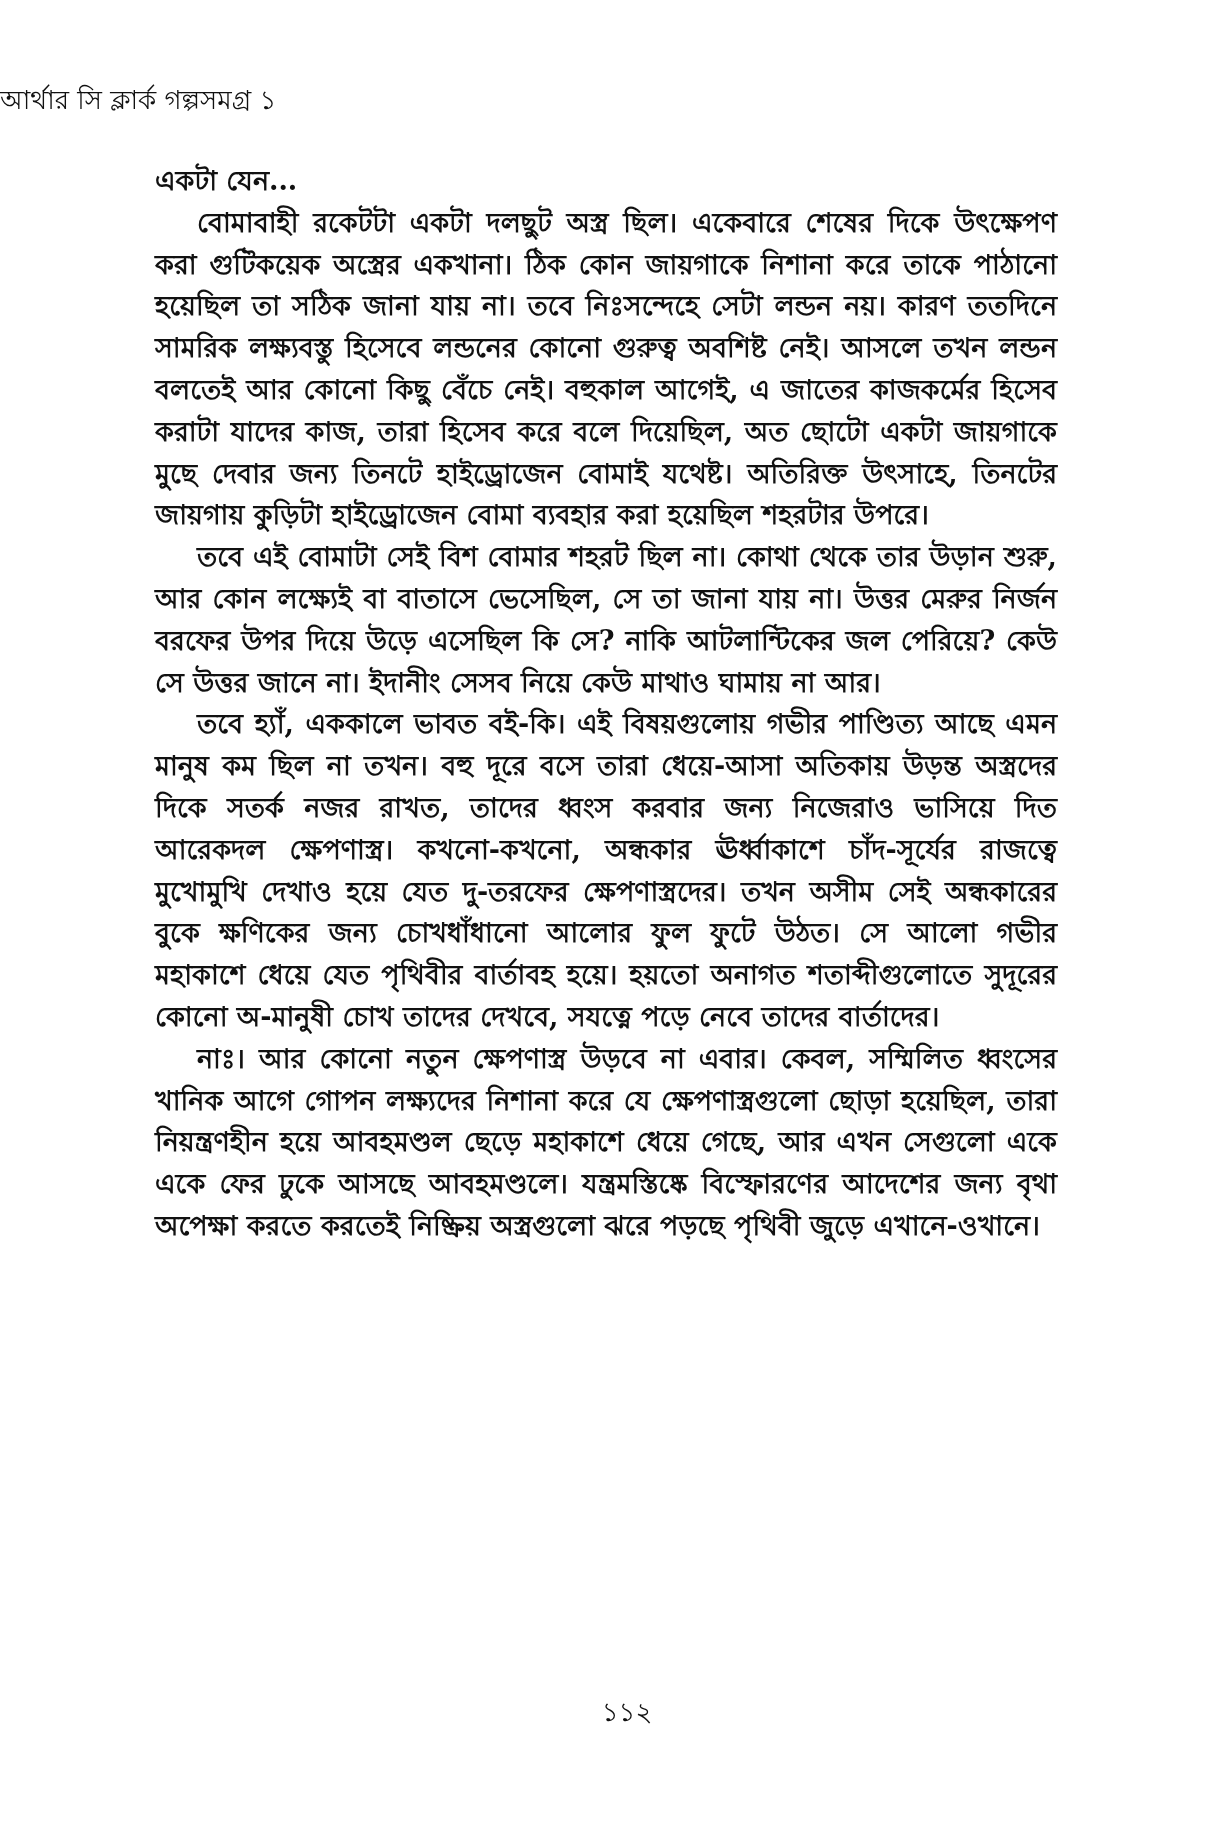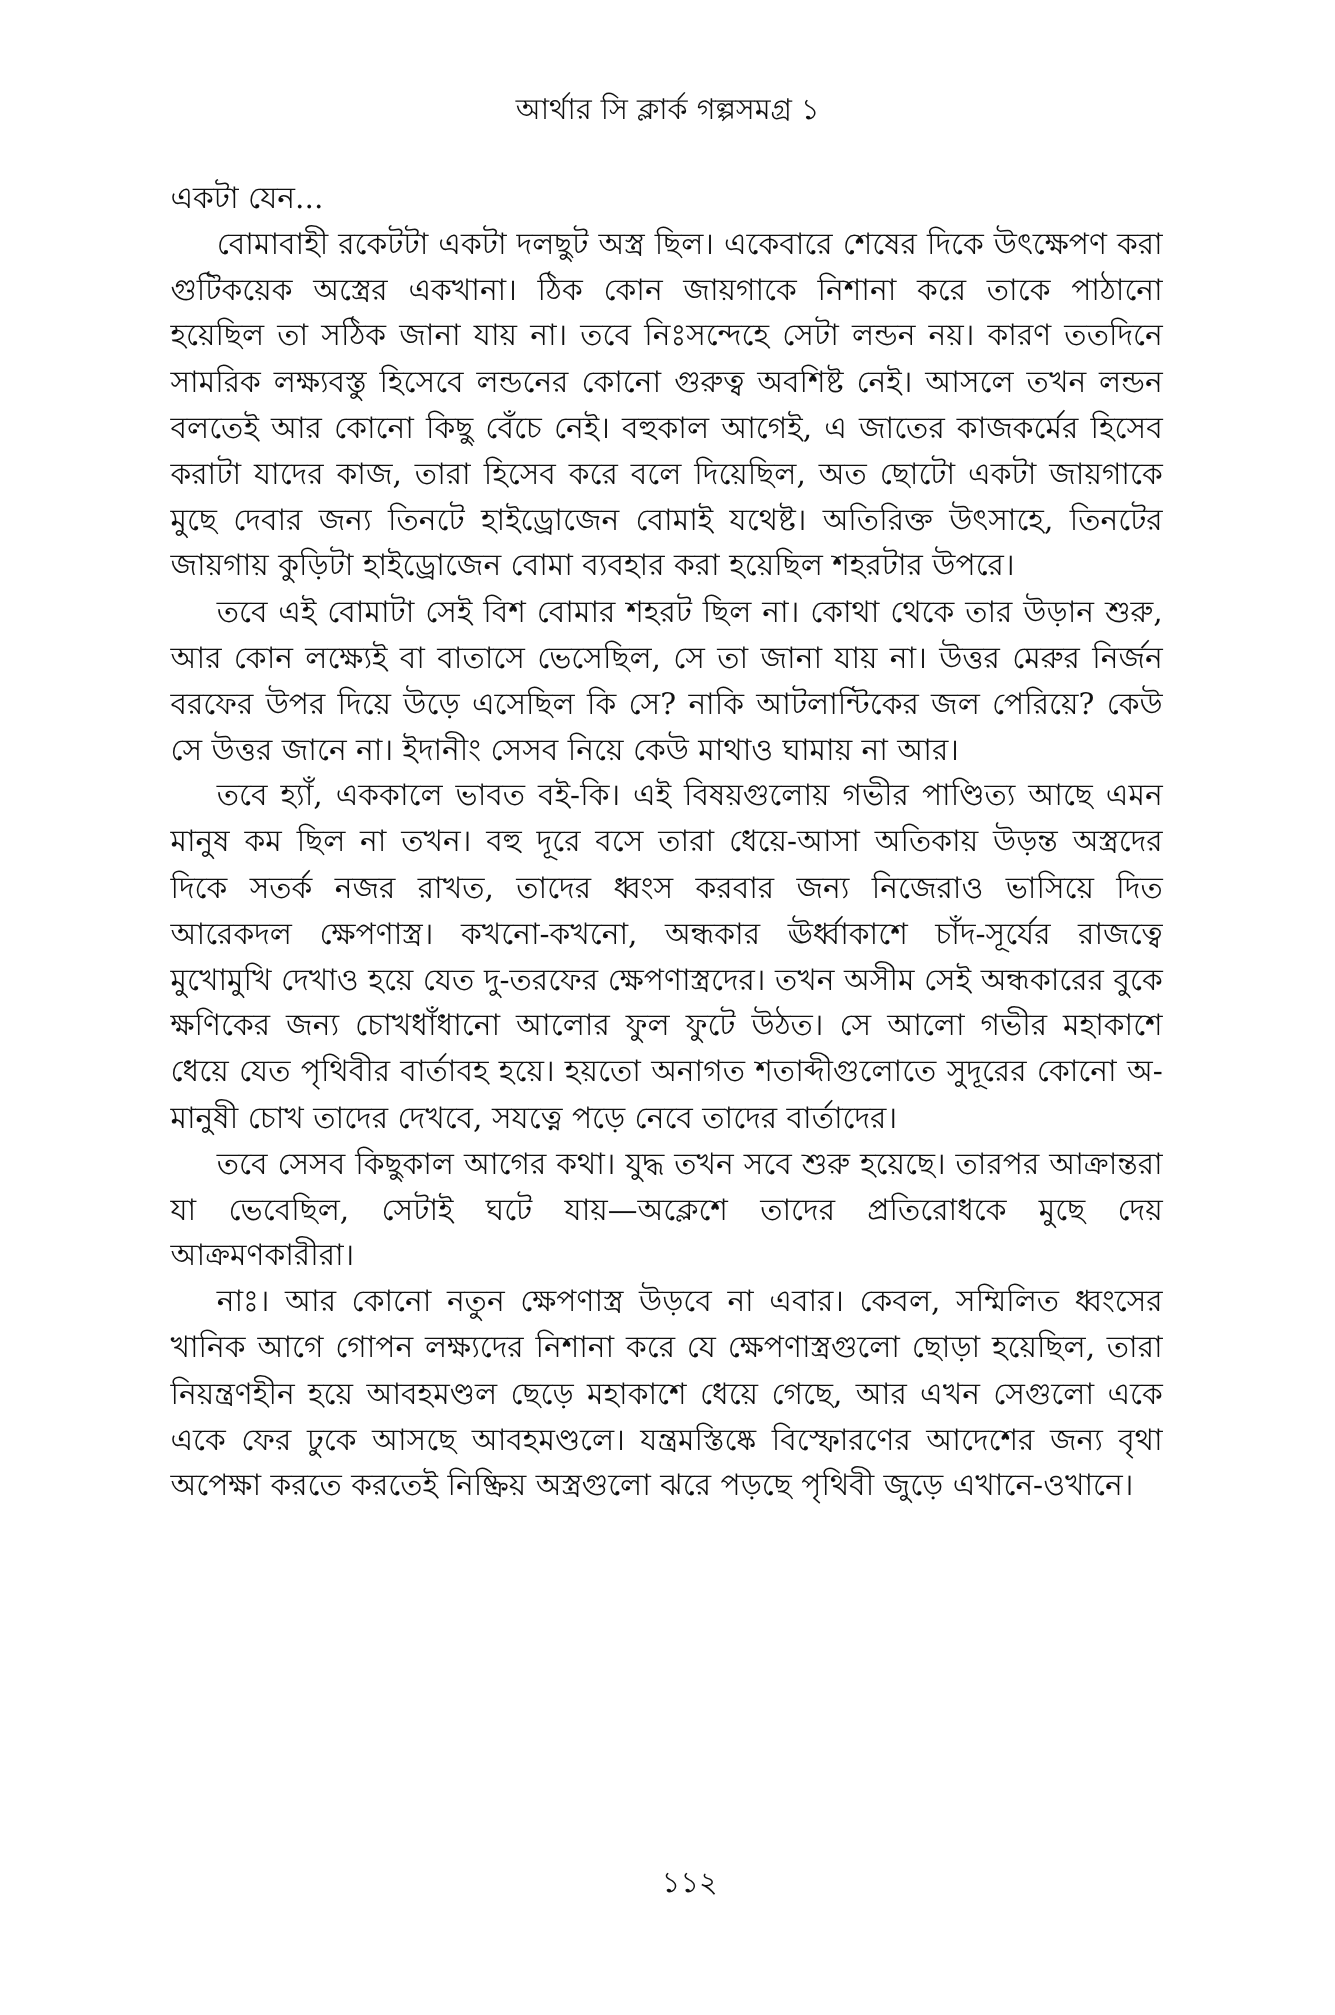--- a/index.html
+++ b/index.html
@@ -13,31 +13,32 @@
       position: relative;
       overflow: hidden;
       color: #111111;
       font-family: "DejaVu Serif", "Liberation Serif", serif;
     }
     .page-header {
       position: absolute;
       top: 80px;
       left: 0;
       width: 1214px;
-      text-align: center;
+      text-align: left;
       font-size: 26px;
       line-height: 40px;
     }
     .text-block {
       position: absolute;
       top: 160px;
       left: 155px;
       width: 902px;
       font-size: 27px;
       line-height: 41.8px;
+      font-weight: bold;
     }
     .text-block p {
       margin: 0;
       text-align: justify;
       text-align-last: left;
     }
     .text-block p.indent {
       text-indent: 42px;
     }
     .page-number {
@@ -53,17 +54,16 @@
 </head>
 <body>
 
 <div class="page-header">আর্থার সি ক্লার্ক গল্পসমগ্র ১</div>
 
 <div class="text-block">
   <p class="">একটা যেন...</p>
   <p class="indent">বোমাবাহী রকেটটা একটা দলছুট অস্ত্র ছিল। একেবারে শেষের দিকে উৎক্ষেপণ করা গুটিকয়েক অস্ত্রের একখানা। ঠিক কোন জায়গাকে নিশানা করে তাকে পাঠানো হয়েছিল তা সঠিক জানা যায় না। তবে নিঃসন্দেহে সেটা লন্ডন নয়। কারণ ততদিনে সামরিক লক্ষ্যবস্তু হিসেবে লন্ডনের কোনো গুরুত্ব অবশিষ্ট নেই। আসলে তখন লন্ডন বলতেই আর কোনো কিছু বেঁচে নেই। বহুকাল আগেই, এ জাতের কাজকর্মের হিসেব করাটা যাদের কাজ, তারা হিসেব করে বলে দিয়েছিল, অত ছোটো একটা জায়গাকে মুছে দেবার জন্য তিনটে হাইড্রোজেন বোমাই যথেষ্ট। অতিরিক্ত উৎসাহে, তিনটের জায়গায় কুড়িটা হাইড্রোজেন বোমা ব্যবহার করা হয়েছিল শহরটার উপরে।</p>
   <p class="indent">তবে এই বোমাটা সেই বিশ বোমার শহরট ছিল না। কোথা থেকে তার উড়ান শুরু, আর কোন লক্ষ্যেই বা বাতাসে ভেসেছিল, সে তা জানা যায় না। উত্তর মেরুর নির্জন বরফের উপর দিয়ে উড়ে এসেছিল কি সে? নাকি আটলান্টিকের জল পেরিয়ে? কেউ সে উত্তর জানে না। ইদানীং সেসব নিয়ে কেউ মাথাও ঘামায় না আর।</p>
   <p class="indent">তবে হ্যাঁ, এককালে ভাবত বই-কি। এই বিষয়গুলোয় গভীর পাণ্ডিত্য আছে এমন মানুষ কম ছিল না তখন। বহু দূরে বসে তারা ধেয়ে-আসা অতিকায় উড়ন্ত অস্ত্রদের দিকে সতর্ক নজর রাখত, তাদের ধ্বংস করবার জন্য নিজেরাও ভাসিয়ে দিত আরেকদল ক্ষেপণাস্ত্র। কখনো-কখনো, অন্ধকার ঊর্ধ্বাকাশে চাঁদ-সূর্যের রাজত্বে মুখোমুখি দেখাও হয়ে যেত দু-তরফের ক্ষেপণাস্ত্রদের। তখন অসীম সেই অন্ধকারের বুকে ক্ষণিকের জন্য চোখধাঁধানো আলোর ফুল ফুটে উঠত। সে আলো গভীর মহাকাশে ধেয়ে যেত পৃথিবীর বার্তাবহ হয়ে। হয়তো অনাগত শতাব্দীগুলোতে সুদূরের কোনো অ-মানুষী চোখ তাদের দেখবে, সযত্নে পড়ে নেবে তাদের বার্তাদের।</p>
-  <p class="indent">তবে সেসব কিছুকাল আগের কথা। যুদ্ধ তখন সবে শুরু হয়েছে। তারপর আক্রান্তরা যা ভেবেছিল, সেটাই ঘটে যায়—অক্লেশে তাদের প্রতিরোধকে মুছে দেয় আক্রমণকারীরা।</p>
   <p class="indent">নাঃ। আর কোনো নতুন ক্ষেপণাস্ত্র উড়বে না এবার। কেবল, সম্মিলিত ধ্বংসের খানিক আগে গোপন লক্ষ্যদের নিশানা করে যে ক্ষেপণাস্ত্রগুলো ছোড়া হয়েছিল, তারা নিয়ন্ত্রণহীন হয়ে আবহমণ্ডল ছেড়ে মহাকাশে ধেয়ে গেছে, আর এখন সেগুলো একে একে ফের ঢুকে আসছে আবহমণ্ডলে। যন্ত্রমস্তিষ্কে বিস্ফোরণের আদেশের জন্য বৃথা অপেক্ষা করতে করতেই নিষ্ক্রিয় অস্ত্রগুলো ঝরে পড়ছে পৃথিবী জুড়ে এখানে-ওখানে।</p>
 </div>
 
 <div class="page-number">১১২</div>
 
 </body></html>

